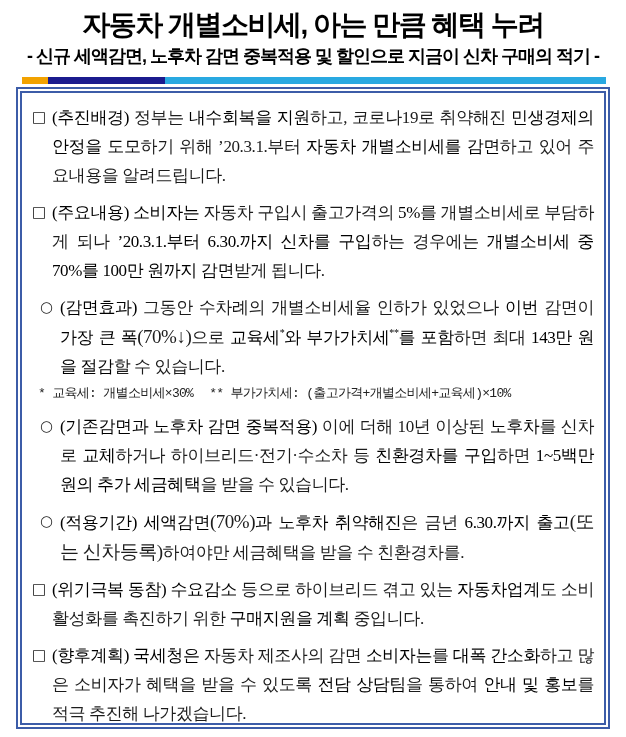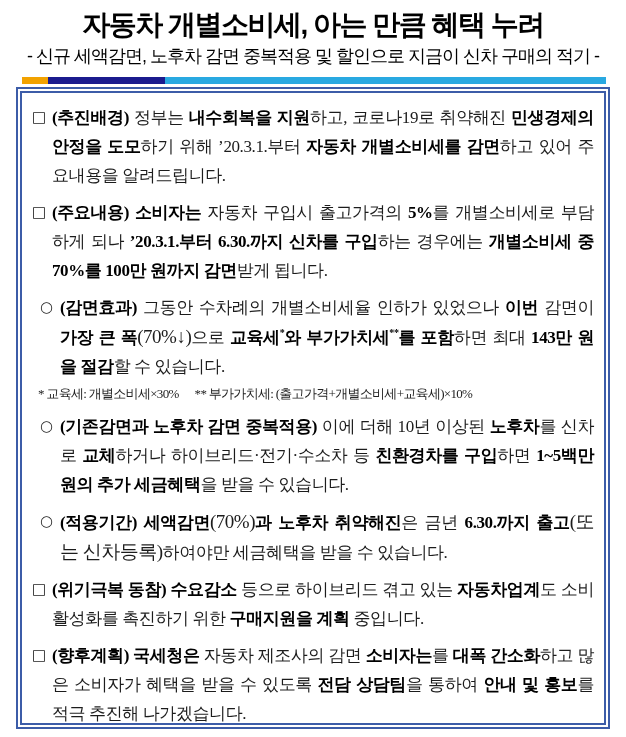--- a/index.html
+++ b/index.html
@@ -11,21 +11,21 @@
   .page{width:626px;height:737px;position:relative;}
 
   .title{
     font-family:"Liberation Sans",sans-serif;
     font-weight:800;font-size:28px;line-height:36px;
     letter-spacing:-1.5px;color:#000;text-align:center;
     padding-top:7px;margin:0;
   }
   .subtitle{
     font-family:"Liberation Sans",sans-serif;
-    font-weight:400;font-size:18px;line-height:25px;
+    font-weight:700;font-size:18px;line-height:25px;
     letter-spacing:-1px;color:#000;text-align:center;margin:1px 0 0 0;
   }
 
   .bar{display:flex;height:7px;margin:8px 20px 3px 22px;}
   .bar span{display:block;height:100%;}
   .bar .seg-orange{width:26px;}
   .bar .seg-navy{width:117px;}
   .bar .seg-sky{flex:1;}
 
   .box{
@@ -42,25 +42,25 @@
     letter-spacing:-0.4px;
     text-align:justify;color:#1c1c1c;margin-top:8px;
   }
   .para.level1{padding-left:20px;margin-left:2px;}
   .para.level2{padding-left:20px;margin-left:10px;}
   .para:first-child{margin-top:2px;}
   .marker{
     position:absolute;left:0;top:0;
     font-family:"DejaVu Sans",sans-serif;font-size:15px;color:#1c1c1c;
   }
-  .b{font-weight:700;color:#000;}
+  .b{font-weight:400;color:#000;}
   .sm{font-size:19px;letter-spacing:-0.5px;}
   sup{font-size:10px;line-height:0;}
   .footnote{
-    font-family:Liberation Serif, serif;
+    font-family:Liberation Mono, monospace;
     font-size:13px;line-height:20px;letter-spacing:-0.7px;
     color:#222;margin:3px 0 1px 8px;text-align:left;
   }
   .footnote .gap{margin-left:16px;}
 </style>
 </head>
 <body>
 
 <div class="page">
   <h1 class="title">자동차 개별소비세, 아는 만큼 혜택 누려</h1>
@@ -72,18 +72,18 @@
     <span class="seg-sky" style="background: rgb(41, 169, 225);"></span>
   </div>
 
   <div class="box">
     <div class="box-inner">
         <div class="para level1"><span class="marker">□</span><span class="b">(추진배경)</span><span> 정부는 </span><span class="b">내수회복을 지원</span><span>하고, 코로나19로 취약해진 </span><span class="b">민생경제의 안정을 도모</span><span>하기 위해 ’20.3.1.부터 </span><span class="b">자동차 개별소비세를 감면</span><span>하고 있어 주요내용을 알려드립니다.</span></div>
         <div class="para level1"><span class="marker">□</span><span class="b">(주요내용) 소비자는</span><span> 자동차 구입시 출고가격의 </span><span class="b">5%</span><span>를 개별소비세로 부담하게 되나 </span><span class="b">’20.3.1.부터 6.30.까지 신차를 구입</span><span>하는 경우에는 </span><span class="b">개별소비세 중 70%를 100만 원까지 감면</span><span>받게 됩니다.</span></div>
         <div class="para level2"><span class="marker">○</span><span class="b">(감면효과)</span><span> 그동안 수차례의 개별소비세율 인하가 있었으나 </span><span class="b">이번</span><span> 감면이 </span><span class="b">가장 큰 폭</span><span class="sm">(70%↓)</span><span>으로 </span><span class="b">교육세</span><sup class="b">*</sup><span class="b">와 </span><span class="b">부가가치세</span><sup class="b">**</sup><span class="b">를 </span><span class="b">포함</span><span>하면 최대 </span><span class="b">143만 원을 절감</span><span>할 수 있습니다.</span></div>
         <div class="footnote"><span>* 교육세: 개별소비세×30%</span><span class="gap">** 부가가치세: (출고가격+개별소비세+교육세)×10%</span></div>
         <div class="para level2"><span class="marker">○</span><span class="b">(기존감면과 노후차 감면 중복적용)</span><span> 이에 더해 10년 이상된 </span><span class="b">노후차</span><span>를 신차로 </span><span class="b">교체</span><span>하거나 하이브리드·전기·수소차 등 </span><span class="b">친환경차를 구입</span><span>하면 </span><span class="b">1~5백만 원의 추가 세금혜택</span><span>을 받을 수 있습니다.</span></div>
-        <div class="para level2"><span class="marker">○</span><span class="b">(적용기간) 세액감면</span><span class="sm">(70%)</span><span class="b">과 노후차 취약해진</span><span>은 금년 </span><span class="b">6.30.까지</span><span> </span><span class="b">출고</span><span class="sm">(또는 신차등록)</span><span>하여야만 세금혜택을 받을 수 있습니다.</span></div>
+        <div class="para level2"><span class="marker">○</span><span class="b">(적용기간) 세액감면</span><span class="sm">(70%)</span><span class="b">과 노후차 취약해진</span><span>은 금년 </span><span class="b">6.30.까지</span><span> </span><span class="b">출고</span><span class="sm">(또는 신차등록)</span><span>하여야만 세금혜택을 받을 수 친환경차를.</span></div>
         <div class="para level1"><span class="marker">□</span><span class="b">(위기극복 동참) 수요감소</span><span> 등으로 하이브리드 겪고 있는 </span><span class="b">자동차업계</span><span>도 소비활성화를 촉진하기 위한 </span><span class="b">구매지원을 계획</span><span> 중입니다.</span></div>
         <div class="para level1"><span class="marker">□</span><span class="b">(향후계획) 국세청은</span><span> 자동차 제조사의 감면 </span><span class="b">소비자는</span><span>를 </span><span class="b">대폭 간소화</span><span>하고 많은 소비자가 혜택을 받을 수 있도록 </span><span class="b">전담 상담팀</span><span>을 통하여 </span><span class="b">안내 및 홍보</span><span>를 적극 추진해 나가겠습니다.</span></div>
       </div>
   </div>
 </div>
 
 </body></html>

